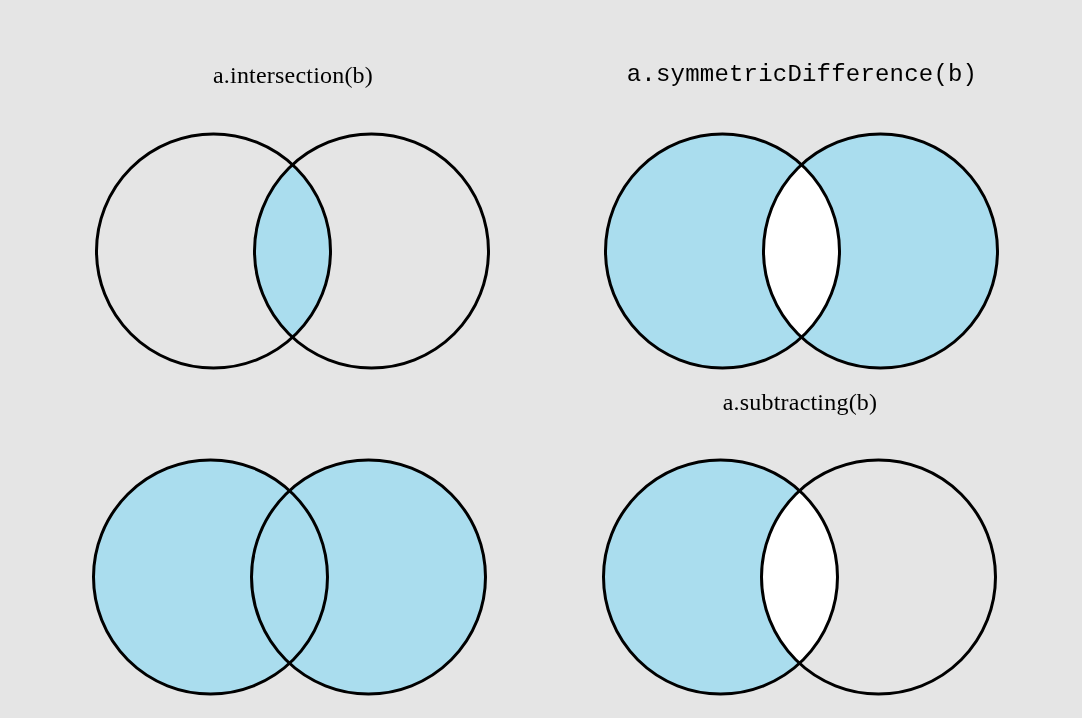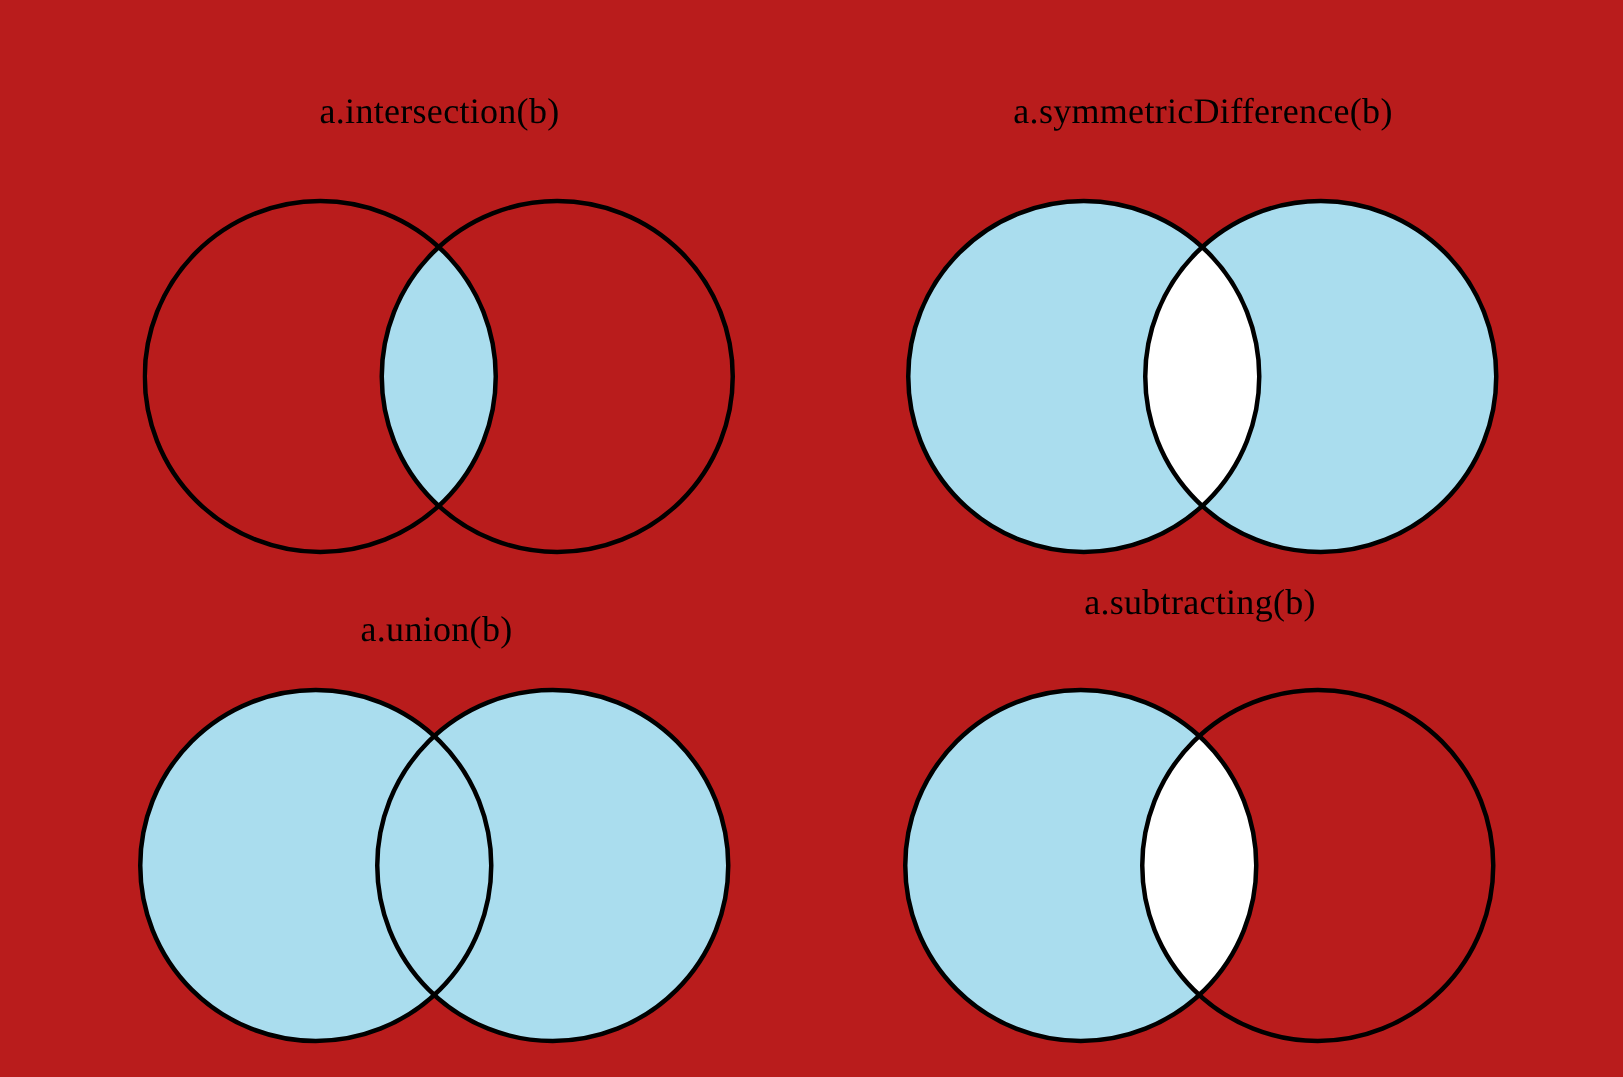--- a/index.html
+++ b/index.html
@@ -4,21 +4,21 @@
 <style>
   html, body {
     margin: 0;
     padding: 0;
     background: #ffffff;
   }
   .canvas {
     position: relative;
     width: 1082px;
     height: 718px;
-    background: #b91c1c;
+    background: #e5e5e5;
     overflow: hidden;
     font-family: "Liberation Serif", serif;
   }
   .panel-title {
     position: absolute;
     width: 400px;
     text-align: center;
     font-size: 24px;
     line-height: 26px;
     color: #000000;
@@ -30,21 +30,21 @@
     width: 396px;
     height: 240px;
   }
   .outline {
     fill: none;
     stroke: #000000;
     stroke-width: 3;
   }
   
   #title-0 { left: 93px;  top: 62px;  }
-  #title-1 { left: 602px; top: 62px;  }
+  #title-1 { left: 602px; top: 62px; font-family: Liberation Mono, monospace;  }
   #title-2 { left: 91px;  top: 407px; }
   #title-3 { left: 600px; top: 389px; }
   
   #venn-0 { left: 95px;  top: 131px; }
   #venn-1 { left: 604px; top: 131px; }
   #venn-2 { left: 92px;  top: 457px; }
   #venn-3 { left: 602px; top: 457px; }
 </style>
 </head>
 <body>
@@ -72,21 +72,20 @@
           <circle cx="118.5" cy="120" r="117"></circle>
         </clipPath>
     </defs>
     <circle class="fill-a" cx="118.5" cy="120" r="117" fill="#AADDEE"></circle>
     <circle class="fill-b" cx="276.5" cy="120" r="117" fill="#AADDEE"></circle>
     <circle class="fill-lens" cx="276.5" cy="120" r="117" clip-path="url(#clip-a-1)" fill="#ffffff"></circle>
     <circle class="outline" cx="118.5" cy="120" r="117" stroke="#000000"></circle>
     <circle class="outline" cx="276.5" cy="120" r="117" stroke="#000000"></circle>
   </svg>
 
-  <div class="panel-title" id="title-2">a.union(b)</div>
   <svg class="venn" id="venn-2" viewBox="0 0 396 240">
     <defs>
       <clipPath id="clip-a-2">
           <circle cx="118.5" cy="120" r="117"></circle>
         </clipPath>
     </defs>
     <circle class="fill-a" cx="118.5" cy="120" r="117" fill="#AADDEE"></circle>
     <circle class="fill-b" cx="276.5" cy="120" r="117" fill="#AADDEE"></circle>
     <circle class="fill-lens" cx="276.5" cy="120" r="117" clip-path="url(#clip-a-2)" fill="#AADDEE"></circle>
     <circle class="outline" cx="118.5" cy="120" r="117" stroke="#000000"></circle>

